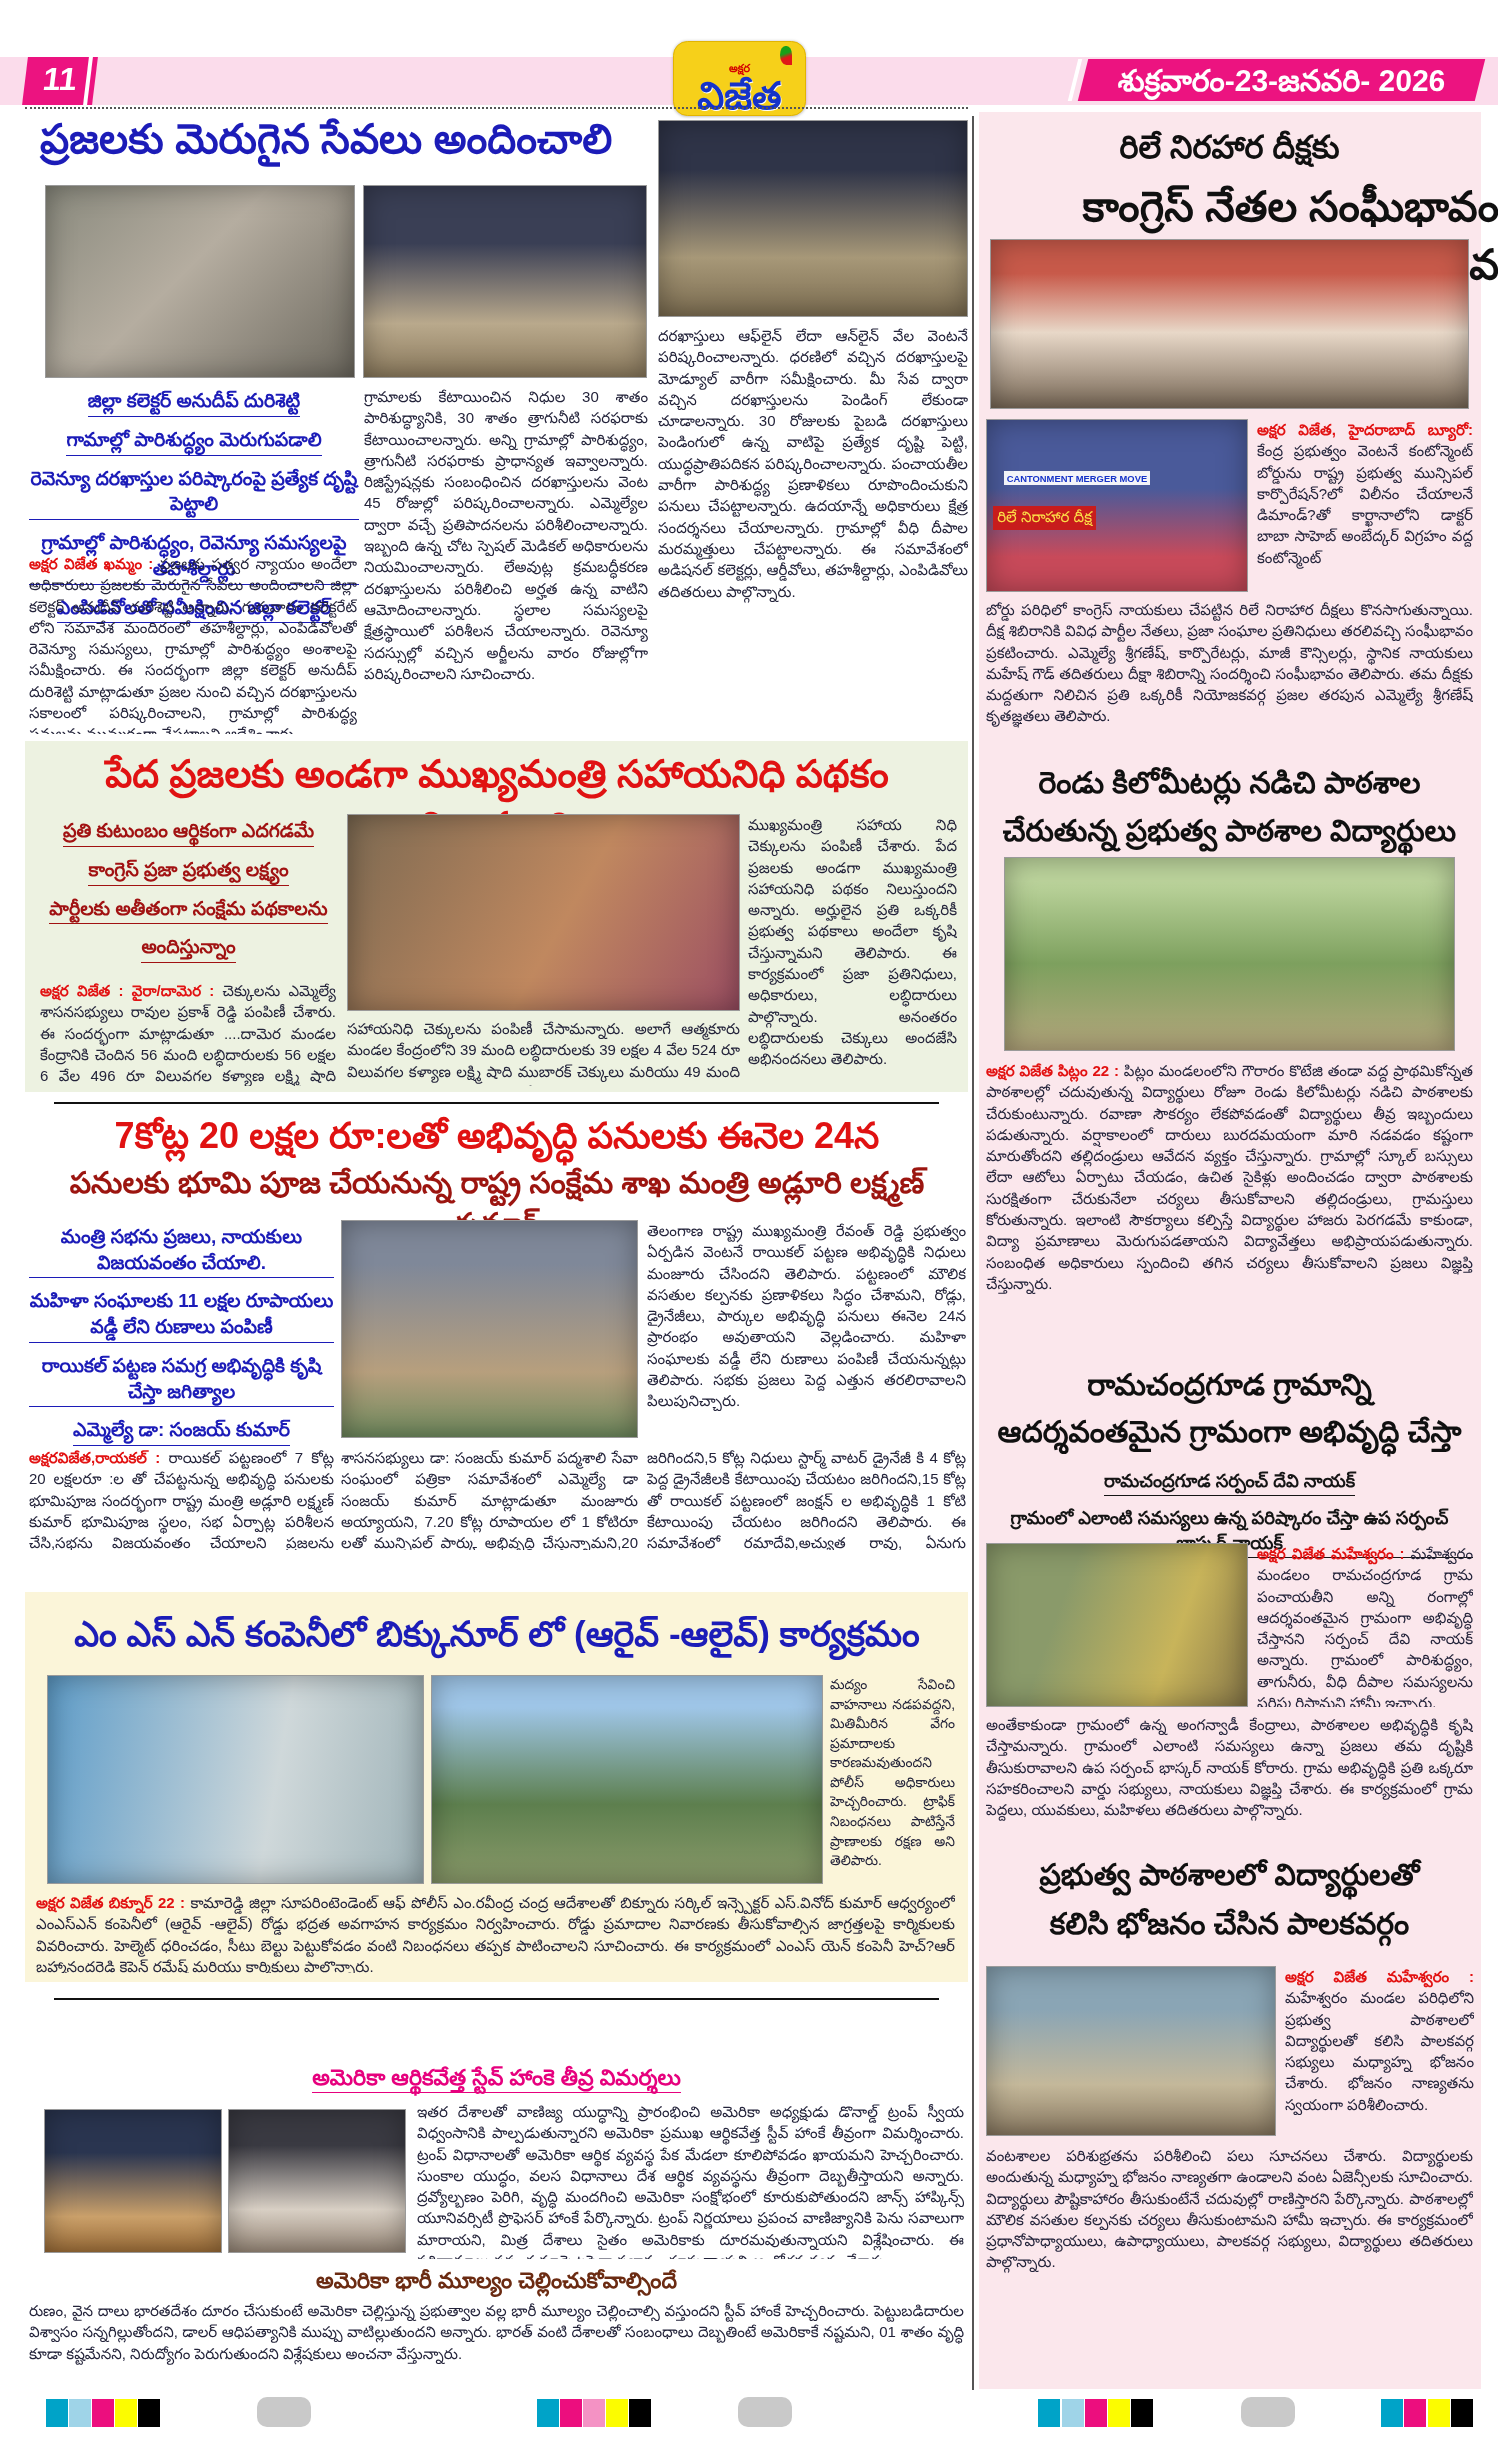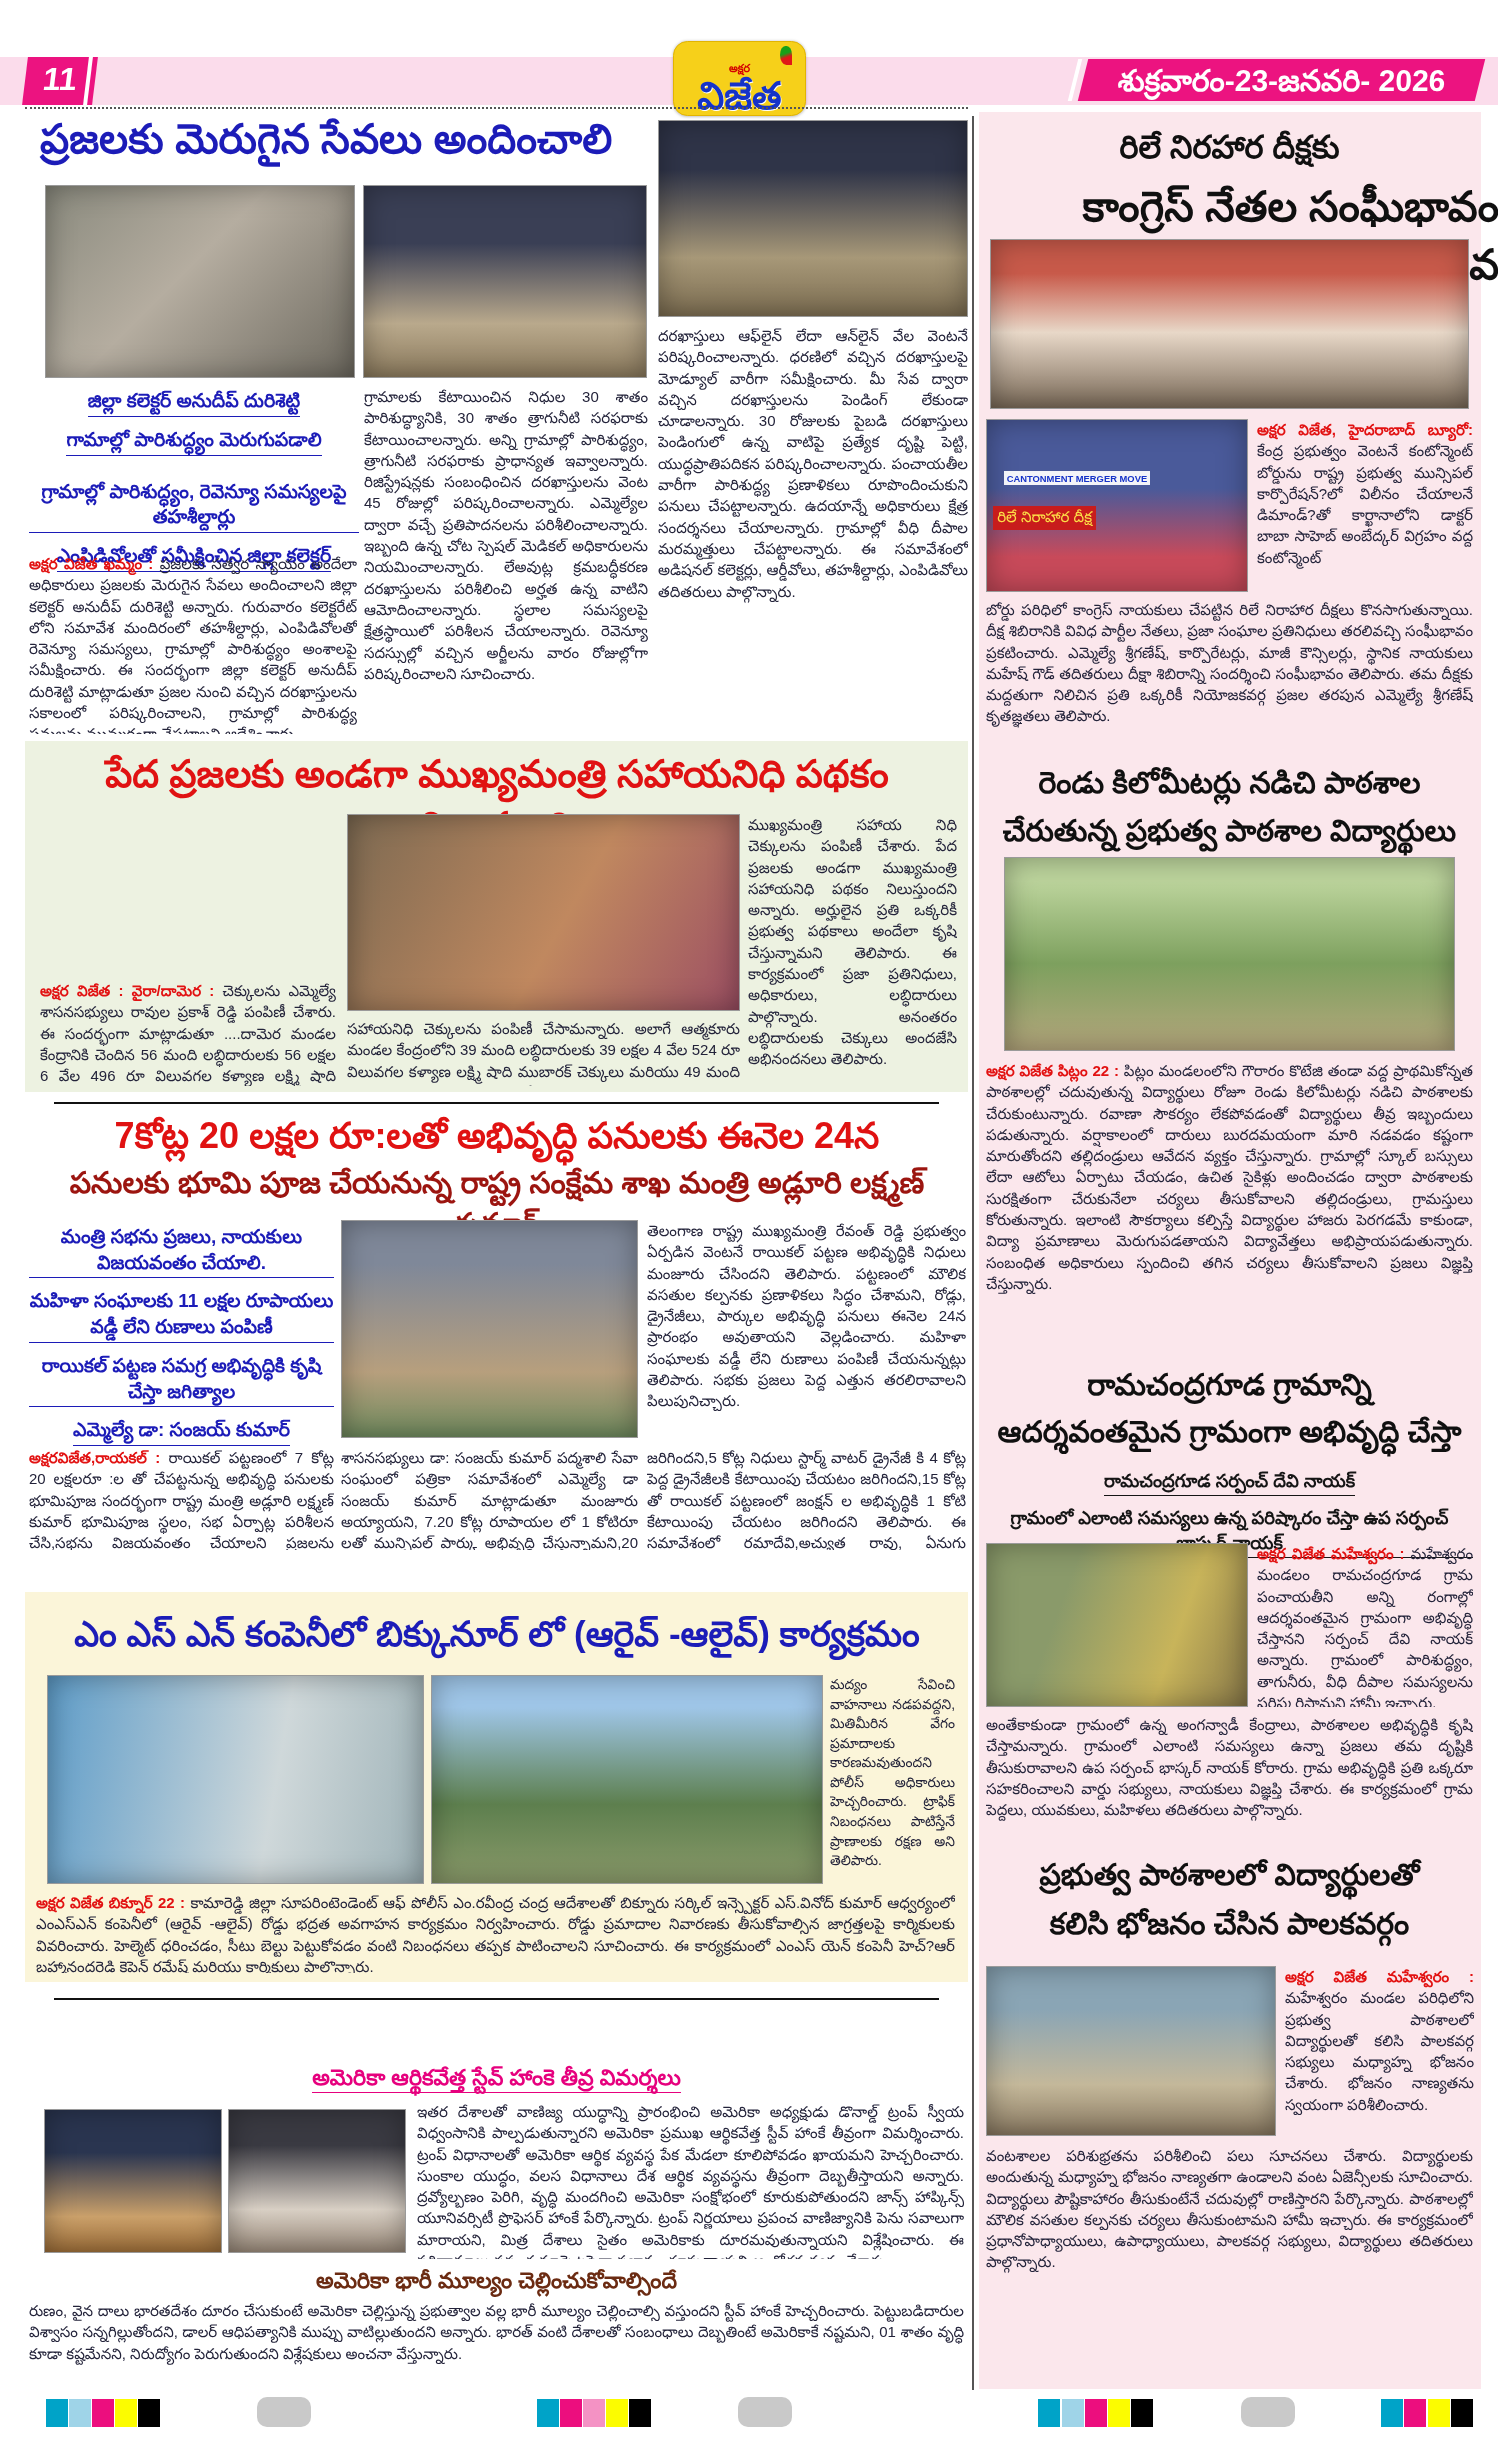--- a/index.html
+++ b/index.html
@@ -75,32 +75,38 @@
   <div class="dotted-rule" style="left:25px;top:107px;width:943px;"></div>
   <h1 class="headline-blue" style="left:40px;top:117px;width:609px;font-size:41px;line-height:1.1;">ప్రజలకు మెరుగైన సేవలు అందించాలి</h1>
 
   <div class="photo" style="left:45px;top:185px;width:310px;height:193px;background:linear-gradient(135deg,#8a8a7e,#b5ada0 45%,#6e6a60);"></div>
   <div class="photo" style="left:363px;top:185px;width:284px;height:193px;background:linear-gradient(#3a3f55 30%,#b9a98c 72%,#8c7b5e);"></div>
   <div class="photo" style="left:658px;top:120px;width:310px;height:197px;background:linear-gradient(#2f3448 25%,#a79878 70%,#7d6e52);"></div>
 
   <div class="subheads-col" style="left:29px;top:388px;width:330px;">
     <span class="sh">జిల్లా కలెక్టర్ అనుదీప్ దురిశెట్టి</span><br>
     <span class="sh">గామాల్లో పారిశుద్ధ్యం మెరుగుపడాలి</span><br>
-    <br>
+    <span class="sh">రెవెన్యూ దరఖాస్తుల పరిష్కారంపై ప్రత్యేక దృష్టి పెట్టాలి</span><br>
     <span class="sh">గ్రామాల్లో పారిశుద్ధ్యం, రెవెన్యూ సమస్యలపై తహశీల్దార్లు</span><br>
     <span class="sh">ఎంపిడివోలతో సమీక్షించిన జిల్లా కలెక్టర్</span>
   </div>
 
   <p class="body-txt" style="left:29px;top:553px;width:328px;height:181px;"><span class="dateline">అక్షర విజేత ఖమ్మం :</span> <span>ప్రజలకు సత్వర న్యాయం అందేలా అధికారులు ప్రజలకు మెరుగైన సేవలు అందించాలని జిల్లా కలెక్టర్ అనుదీప్ దురిశెట్టి అన్నారు. గురువారం కలెక్టరేట్ లోని సమావేశ మందిరంలో తహశీల్దార్లు, ఎంపిడివోలతో రెవెన్యూ సమస్యలు, గ్రామాల్లో పారిశుద్ధ్యం అంశాలపై సమీక్షించారు. ఈ సందర్భంగా జిల్లా కలెక్టర్ అనుదీప్ దురిశెట్టి మాట్లాడుతూ ప్రజల నుంచి వచ్చిన దరఖాస్తులను సకాలంలో పరిష్కరించాలని, గ్రామాల్లో పారిశుద్ధ్య పనులను ముమ్మరంగా చేపట్టాలని ఆదేశించారు.</span></p>
   <p class="body-txt" style="left:364px;top:386px;width:284px;height:348px;">గ్రామాలకు కేటాయించిన నిధుల 30 శాతం పారిశుద్ధ్యానికి, 30 శాతం త్రాగునీటి సరఫరాకు కేటాయించాలన్నారు. అన్ని గ్రామాల్లో పారిశుద్ధ్యం, త్రాగునీటి సరఫరాకు ప్రాధాన్యత ఇవ్వాలన్నారు. రిజిస్ట్రేషన్లకు సంబంధించిన దరఖాస్తులను వెంట 45 రోజుల్లో పరిష్కరించాలన్నారు. ఎమ్మెల్యేల ద్వారా వచ్చే ప్రతిపాదనలను పరిశీలించాలన్నారు. ఇబ్బంది ఉన్న చోట స్పెషల్ మెడికల్ అధికారులను నియమించాలన్నారు. లేఅవుట్ల క్రమబద్ధీకరణ దరఖాస్తులను పరిశీలించి అర్హత ఉన్న వాటిని ఆమోదించాలన్నారు. స్థలాల సమస్యలపై క్షేత్రస్థాయిలో పరిశీలన చేయాలన్నారు. రెవెన్యూ సదస్సుల్లో వచ్చిన అర్జీలను వారం రోజుల్లోగా పరిష్కరించాలని సూచించారు.</p>
   <p class="body-txt" style="left:658px;top:325px;width:310px;height:409px;">దరఖాస్తులు ఆఫ్‌లైన్ లేదా ఆన్‌లైన్ వేల వెంటనే పరిష్కరించాలన్నారు. ధరణిలో వచ్చిన దరఖాస్తులపై మోడ్యూల్ వారీగా సమీక్షించారు. మీ సేవ ద్వారా వచ్చిన దరఖాస్తులను పెండింగ్ లేకుండా చూడాలన్నారు. 30 రోజులకు పైబడి దరఖాస్తులు పెండింగులో ఉన్న వాటిపై ప్రత్యేక దృష్టి పెట్టి, యుద్ధప్రాతిపదికన పరిష్కరించాలన్నారు. పంచాయతీల వారీగా పారిశుద్ధ్య ప్రణాళికలు రూపొందించుకుని పనులు చేపట్టాలన్నారు. ఉదయాన్నే అధికారులు క్షేత్ర సందర్శనలు చేయాలన్నారు. గ్రామాల్లో వీధి దీపాల మరమ్మత్తులు చేపట్టాలన్నారు. ఈ సమావేశంలో అడిషనల్ కలెక్టర్లు, ఆర్డీవోలు, తహశీల్దార్లు, ఎంపిడివోలు తదితరులు పాల్గొన్నారు.</p>
 
   <div class="greenbox" style="left:25px;top:741px;width:943px;height:351px;"></div>
   <h1 class="headline-red" style="left:40px;top:753px;width:914px;font-size:38px;">పేద ప్రజలకు అండగా ముఖ్యమంత్రి సహాయనిధి పథకం నిలుస్తుంది</h1>
 
+  <div class="subheads-col maroon" style="left:40px;top:818px;width:297px;">
+    <span class="sh">ప్రతి కుటుంబం ఆర్థికంగా ఎదగడమే</span><br>
+    <span class="sh">కాంగ్రెస్ ప్రజా ప్రభుత్వ లక్ష్యం</span><br>
+    <span class="sh">పార్టీలకు అతీతంగా సంక్షేమ పథకాలను</span><br>
+    <span class="sh">అందిస్తున్నాం</span>
+  </div>
 
   <div class="photo" style="left:347px;top:814px;width:393px;height:197px;background:linear-gradient(120deg,#7d6a52,#c0885f 55%,#9c4f63);"></div>
   <p class="body-txt" style="left:748px;top:814px;width:209px;height:270px;">ముఖ్యమంత్రి సహాయ నిధి చెక్కులను పంపిణీ చేశారు. పేద ప్రజలకు అండగా ముఖ్యమంత్రి సహాయనిధి పథకం నిలుస్తుందని అన్నారు. అర్హులైన ప్రతి ఒక్కరికీ ప్రభుత్వ పథకాలు అందేలా కృషి చేస్తున్నామని తెలిపారు. ఈ కార్యక్రమంలో ప్రజా ప్రతినిధులు, అధికారులు, లబ్ధిదారులు పాల్గొన్నారు. అనంతరం లబ్ధిదారులకు చెక్కులు అందజేసి అభినందనలు తెలిపారు.</p>
   <p class="body-txt" style="left:40px;top:980px;width:296px;height:106px;"><span class="dateline">అక్షర విజేత : వైరా/దామెర :</span> <span>చెక్కులను ఎమ్మెల్యే శాసనసభ్యులు రావుల ప్రకాశ్ రెడ్డి పంపిణీ చేశారు. ఈ సందర్భంగా మాట్లాడుతూ ....దామెర మండల కేంద్రానికి చెందిన 56 మంది లబ్ధిదారులకు 56 లక్షల 6 వేల 496 రూ విలువగల కళ్యాణ లక్ష్మి షాది ముబారక్ చెక్కులను మరియు 20 మంది లబ్ధిదారులకు 8 లక్షల 20వేల రూపాయల ముఖ్యమంత్రి</span></p>
   <p class="body-txt" style="left:347px;top:1018px;width:393px;height:68px;">సహాయనిధి చెక్కులను పంపిణీ చేసామన్నారు. అలాగే ఆత్మకూరు మండల కేంద్రంలోని 39 మంది లబ్ధిదారులకు 39 లక్షల 4 వేల 524 రూ విలువగల కళ్యాణ లక్ష్మి షాది ముబారక్ చెక్కులు మరియు 49 మంది లబ్ధిదారులకు 19 లక్షల 85 వేల 500 రూ విలువగల చెక్కులను అందజేశారు.</p>
 
   <div class="hrule" style="left:54px;top:1102px;width:885px;"></div>
   <h1 class="headline-red" style="left:40px;top:1115px;width:914px;font-size:36px;">7కోట్ల 20 లక్షల రూ:లతో అభివృద్ధి పనులకు ఈనెల  24న</h1>
   <h2 class="subhead-maroon" style="left:40px;top:1166px;width:914px;font-size:30px;">పనులకు భూమి పూజ చేయనున్న రాష్ట్ర సంక్షేమ శాఖ మంత్రి అడ్లూరి లక్ష్మణ్ కుమార్</h2>
 

